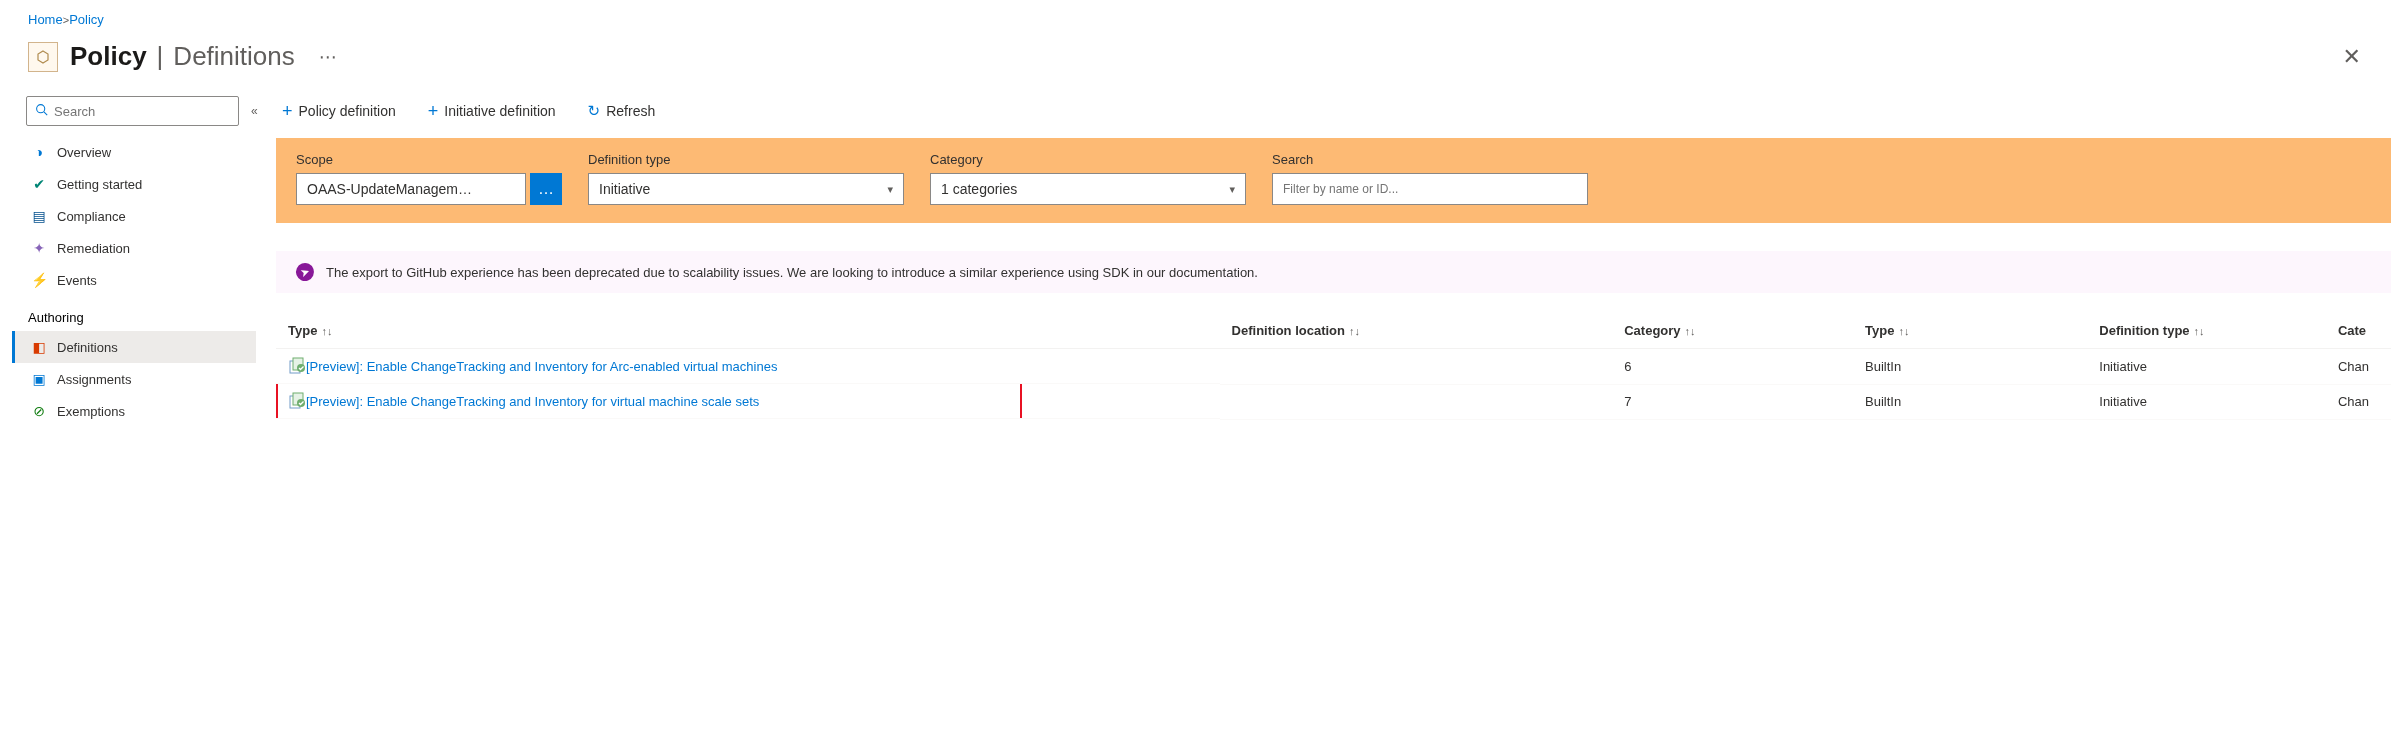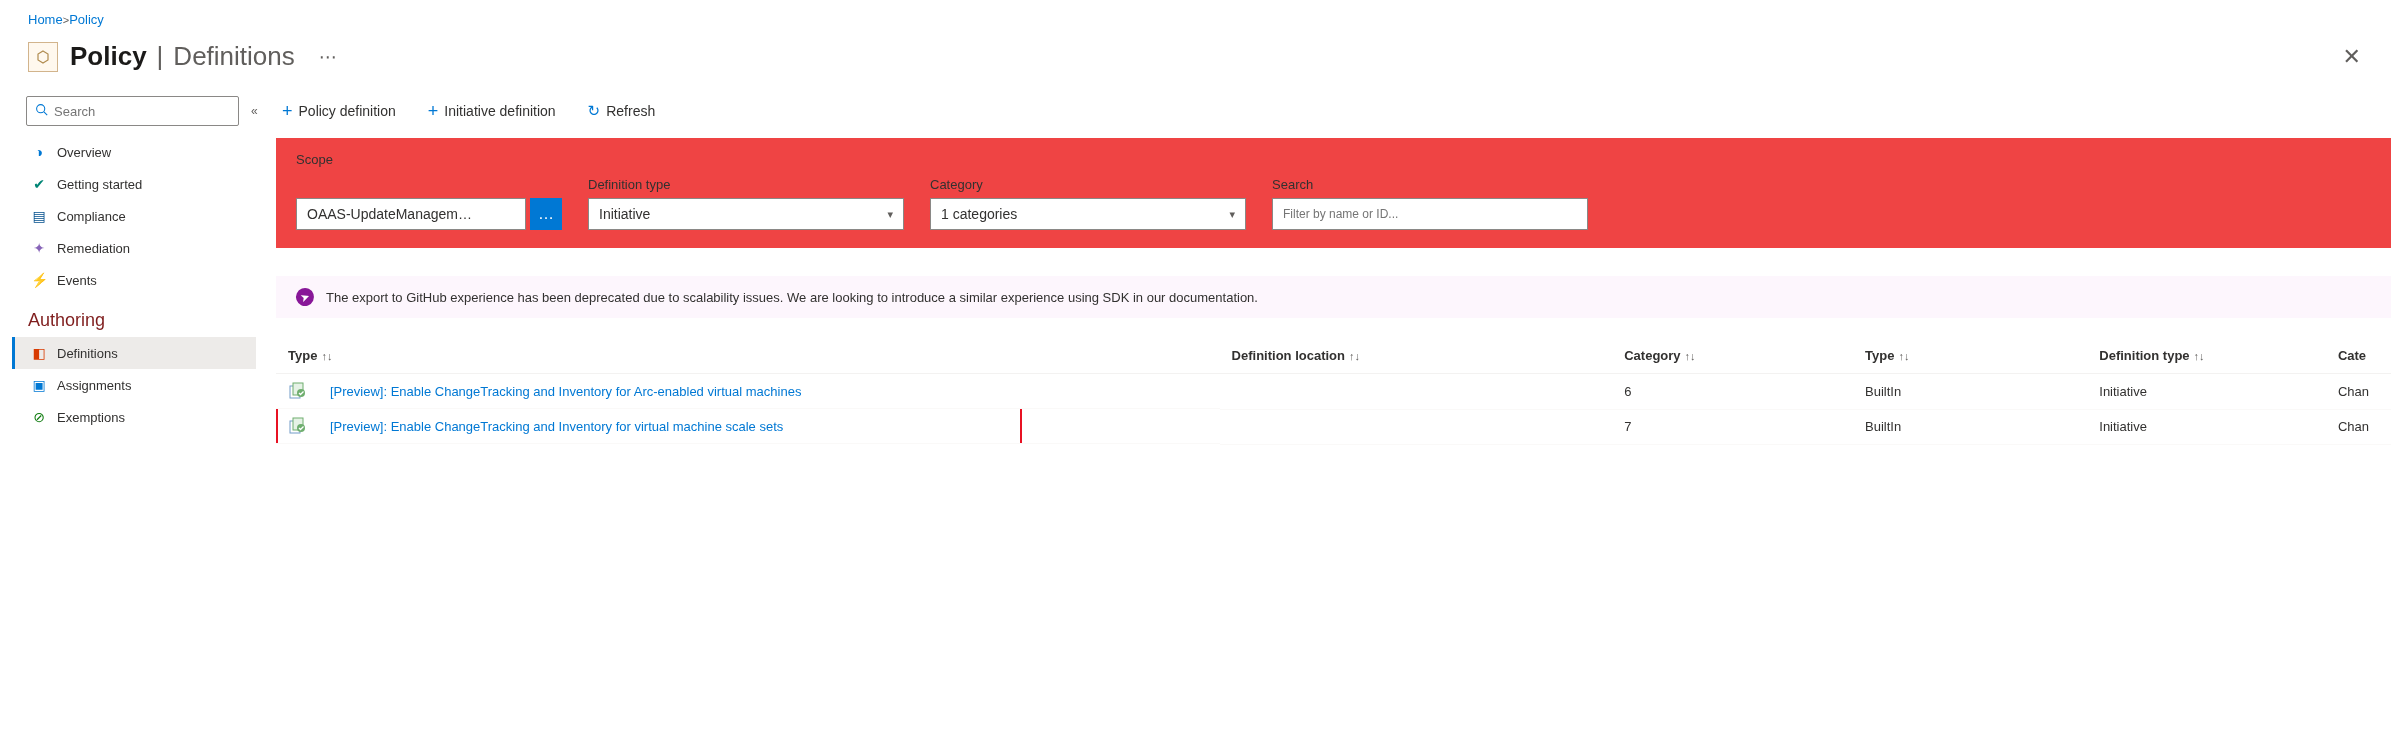--- a/index.html
+++ b/index.html
@@ -87,23 +87,23 @@
     cursor: pointer;
     border-left: 3px solid transparent;
   }
   .nav-item .icon { width: 16px; text-align: center; font-size: 14px;}
   .nav-item.selected {
     background: #edebe9;
     border-left-color: #0078d4;
   }
   .nav-section-label {
     padding: 14px 12px 6px 16px;
-    font-size: 18px;
+    font-size: 13px;
     font-weight: 400;
-    color: #7f1d1d;
+    color: #000000;
   }
   .c-blue    { color: #0078d4; }
   .c-teal    { color: #008575; }
   .c-navy    { color: #004e8c; }
   .c-purple  { color: #8764b8; }
   .c-yellow  { color: #ffb900; }
   .c-green   { color: #107c10; }
   .c-orange  { color: #d83b01; }
 
   
@@ -115,29 +115,29 @@
   .toolbar button {
     background: none; border: none;
     display: flex; align-items: center; gap: 6px;
     font-size: 14px; color: #323130; cursor: pointer;
     padding: 4px 6px;
   }
   .toolbar button .plus { color: #0078d4; font-size: 18px; font-weight: 400; line-height: 1;}
   .toolbar button .refresh { color: #0078d4; font-size: 15px;}
 
   .filter-bar {
-    background: #ef4444;
+    background: #fdba74;
     padding: 14px 20px 18px 20px;
     display: flex;
     gap: 26px;
     align-items: flex-end;
   }
   .filter-field { display: flex; flex-direction: column; gap: 6px;}
   .filter-field label { font-size: 13px; color: #323130; }
-  .scope-wrap { display: flex; gap: 4px; margin-top: 25px; }
+  .scope-wrap { display: flex; gap: 4px; }
   .scope-input {
     width: 230px; height: 32px;
     border: 1px solid #8a8886; background: #fff;
     padding: 0 10px; font-size: 14px;
     display: flex; align-items: center;
     white-space: nowrap; overflow: hidden; text-overflow: ellipsis;
   }
   .scope-btn {
     width: 32px; height: 32px; background: #0078d4; color: #fff;
     border: none; font-size: 16px; cursor: pointer;
@@ -181,21 +181,21 @@
   th {
     text-align: left; font-weight: 600; font-size: 13px;
     padding: 10px 12px; border-bottom: 1px solid #f3f2f1;
     white-space: nowrap;
   }
   th .sort { color: #605e5c; font-size: 11px; padding-left: 4px;}
   td {
     padding: 8px 12px; font-size: 13px; border-bottom: 1px solid #faf9f8;
     white-space: nowrap; overflow: hidden; text-overflow: ellipsis;
   }
-  td.name-cell { display: flex; align-items: center; gap: 24px; }
+  td.name-cell { display: flex; align-items: center; gap: 0; }
   td.name-cell a { color: #0078d4; }
   .row-icon {
     width: 18px; height: 18px; flex-shrink: 0;
     display: inline-flex; align-items: center; justify-content: center;
   }
   .highlighted-row td.name-cell {
     position: relative;
   }
   .highlight-box {
     border: 2px solid #e81123;

